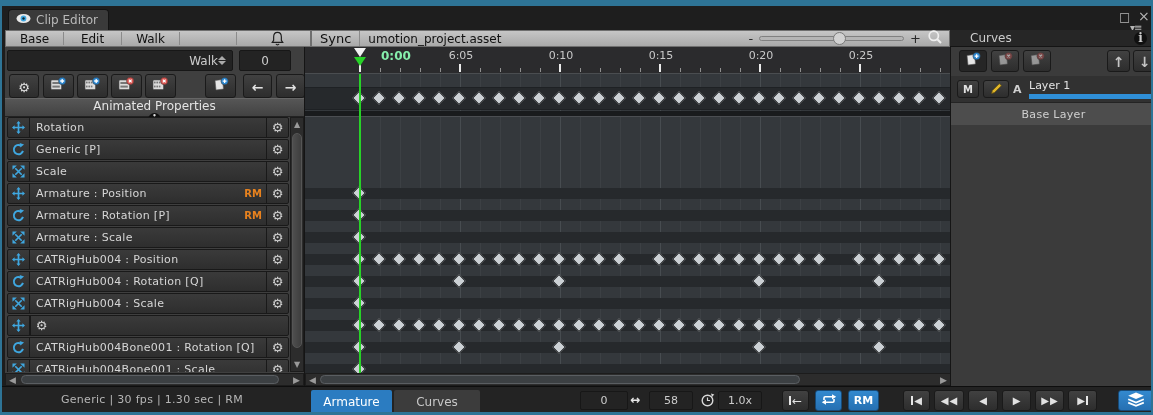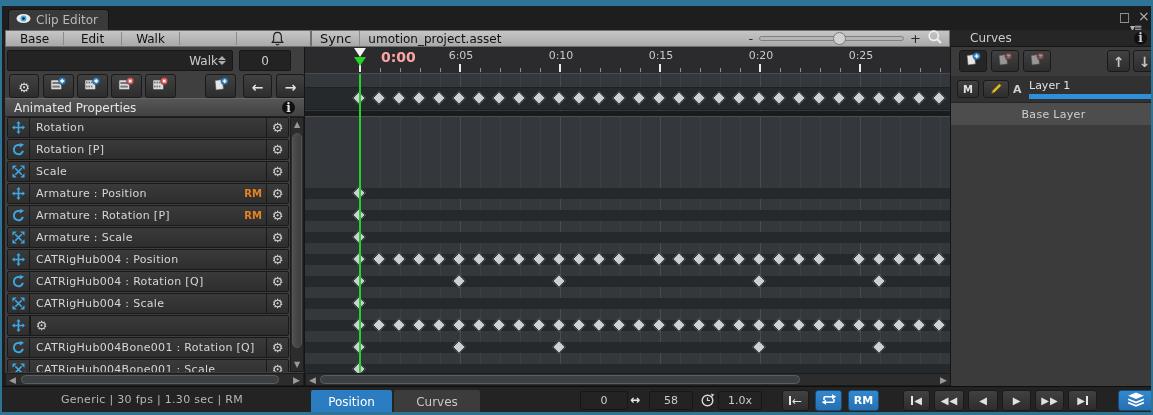--- a/index.html
+++ b/index.html
@@ -43,21 +43,21 @@
   .sortarrows{display:flex;flex-direction:column;gap:1px;align-items:center;}
   .tri-up-s{width:0;height:0;border-left:4px solid transparent;border-right:4px solid transparent;border-bottom:4px solid #aaa;}
   .tri-dn-s{width:0;height:0;border-left:4px solid transparent;border-right:4px solid transparent;border-top:4px solid #aaa;}
   #framefield{left:234px;top:3px;width:52px;height:21px;display:flex;align-items:center;justify-content:center;}
   .btn{background:linear-gradient(#414141,#2d2d2d);border:1px solid #1a1a1a;border-radius:3px;color:#e2e2e2;
        display:flex;align-items:center;justify-content:center;}
   .btn.blue{background:linear-gradient(#3389cf,#2670b2);border-color:#174a77;color:#fff;}
   .btn.pressed{background:#262626;}
   .arrowglyph{font-size:14px;font-weight:bold;line-height:14px;}
   #propheader{left:0;top:51px;width:299px;height:19px;background:linear-gradient(#565656,#424242);border-top:1px solid #666;
-              border-bottom:1px solid #222;display:flex;align-items:center;justify-content:space-between;padding:0 9px;}
+              border-bottom:1px solid #222;display:flex;align-items:center;justify-content:space-between;padding:0 9px;flex-direction:column;}
   #propheader span{color:#e4e4e4;font-size:12px;}
   #prop-rows{left:0;top:70px;width:285px;height:255px;overflow:hidden;}
   .prow{position:absolute;left:2px;width:282px;height:21px;background:linear-gradient(#3a3a3a,#2e2e2e);
         border:1px solid #191919;border-radius:2px;display:flex;align-items:center;}
   .picon{width:22px;height:100%;display:flex;align-items:center;justify-content:center;border-right:1px solid #191919;}
   .plabel{flex:1;color:#d6d6d6;font-size:11px;padding-left:6px;letter-spacing:0.3px;white-space:nowrap;overflow:hidden;}
   .rmbadge{color:var(--orange);font-size:10px;font-weight:bold;margin-right:4px;}
   .gearcell{width:22px;height:100%;display:flex;align-items:center;justify-content:center;border-left:1px solid #191919;
             color:#d2d2d2;font-size:13px;}
   
@@ -65,21 +65,21 @@
   #pv-scroll{left:285px;top:70px;width:14px;height:255px;}
   .sb-arrow{position:absolute;color:#9a9a9a;font-size:8px;width:100%;text-align:center;}
   .sb-thumb{position:absolute;background:linear-gradient(90deg,#4e4e4e,#3e3e3e);border:1px solid #555;border-radius:6px;}
   #ph-scroll{left:0px;top:326px;width:299px;height:13px;}
   #dh-scroll{left:0px;top:326px;width:646px;height:13px;}
   .hthumb{position:absolute;top:1px;height:9px;background:#3c4043;border:1px solid #5a5e62;border-radius:5px;}
   .harrow{position:absolute;top:1px;color:#9a9a9a;font-size:9px;line-height:10px;}
   
   #ds-ruler{left:0;top:0;width:646px;height:27px;background:#2b2b2d;border-bottom:1px solid #4a4d50;}
   .rlabel{position:absolute;top:2px;font-size:11px;color:#c9c9c9;}
-  .rlabel.first{font-weight:bold;color:#fca5a5;font-size:14px;padding-left:16px;}
+  .rlabel.first{font-weight:bold;color:#86efac;font-size:12px;padding-left:16px;}
   .tick{position:absolute;background:#909090;width:1px;height:4px;bottom:1px;}
   .tick.major{background:#ececec;width:2px;height:8px;}
   #ds-content{left:0;top:27px;width:646px;height:299px;overflow:hidden;background:#34383c;}
   .gline{position:absolute;top:0;width:1px;height:299px;background:rgba(210,220,230,0.05);}
   .gline.major{background:rgba(210,220,230,0.12);}
   #sumstrip{position:absolute;left:0;top:13px;width:646px;height:23px;background:#26292c;border-top:1px solid #1e2124;border-bottom:1px solid #1e2124;}
   #dssep{position:absolute;left:0;top:37px;width:646px;height:6px;background:#191b1d;border-bottom:1px solid #4b4e52;}
   .trackstrip{position:absolute;left:0;width:646px;height:11px;background:#26292c;}
   .key{position:absolute;width:10px;height:10px;background:var(--keyfill);border:1px solid #16181a;transform:rotate(45deg);}
   #playline{position:absolute;width:2px;background:var(--green);left:54px;top:0;height:299px;}
@@ -251,21 +251,21 @@
           <span class="plabel">Rotation</span>
           <span class="gearcell">⚙</span>
         </div>
         <div class="prow" style="top: 22px;">
           <span class="picon">
             <svg width="13" height="13" viewBox="0 0 14 14">
               <path d="M11.8 8.5 A5 5 0 1 1 9.5 2.8" fill="none" stroke="#3fa7e0" stroke-width="2.1"></path>
               <path d="M8.3 0 L13 1.6 L9 4.8 Z" fill="#3fa7e0"></path>
             </svg>
           </span>
-          <span class="plabel">Rotation [P]</span>
+          <span class="plabel">Generic [P]</span>
           <span class="gearcell">⚙</span>
         </div>
         <div class="prow" style="top: 44px;">
           <span class="picon">
             <svg width="13" height="13" viewBox="0 0 14 14">
               <path d="M3.5 3.5 L10.5 10.5 M10.5 3.5 L3.5 10.5" stroke="#3fa7e0" stroke-width="1.8"></path>
               <path d="M0.5 0.5 H5.2 L0.5 5.2 Z M13.5 0.5 V5.2 L8.8 0.5 Z M0.5 13.5 V8.8 L5.2 13.5 Z M13.5 13.5 H8.8 L13.5 8.8 Z" fill="#3fa7e0"></path>
             </svg>
           </span>
           <span class="plabel">Scale</span>
@@ -611,21 +611,21 @@
       <span id="layer1name" class="abs">Layer 1</span>
       <div id="weightbar" class="abs" style="width: 122px;"></div>
     </div>
     <div id="baserow" class="abs">
       <span>Base Layer</span>
     </div>
   </div>
 
   <div id="bottombar" class="abs">
     <div id="statusbar" class="abs">Generic | 30 fps | 1.30 sec | RM</div>
-    <div class="tab active abs" style="left:309px;width:81px;">Position</div>
+    <div class="tab active abs" style="left:309px;width:81px;">Armature</div>
     <div class="tab inactive abs" style="left:392px;width:86px;">Curves</div>
     <div class="bfield field abs" style="left:578px;width:48px;">0</div>
     <span class="abs" style="left:628px;top:6px;color:#e6e6e6;font-size:12px;font-weight:bold;">↔</span>
     <div class="bfield field abs" style="left:647px;width:44px;">58</div>
     <span class="abs" style="left:698px;top:5px;"><svg width="16" height="16" viewBox="0 0 16 16">
           <circle cx="7.5" cy="8.5" r="5.3" fill="none" stroke="#d8d8d8" stroke-width="1.4"></circle>
           <path d="M7.5 5.5 V8.5 H10" stroke="#d8d8d8" stroke-width="1.2" fill="none"></path>
           <path d="M11 1.6 l3.3 1 -2.3 2.4 z" fill="#d8d8d8"></path>
         </svg></span>
     <div class="bfield field abs" style="left:716px;width:44px;">1.0x</div>

